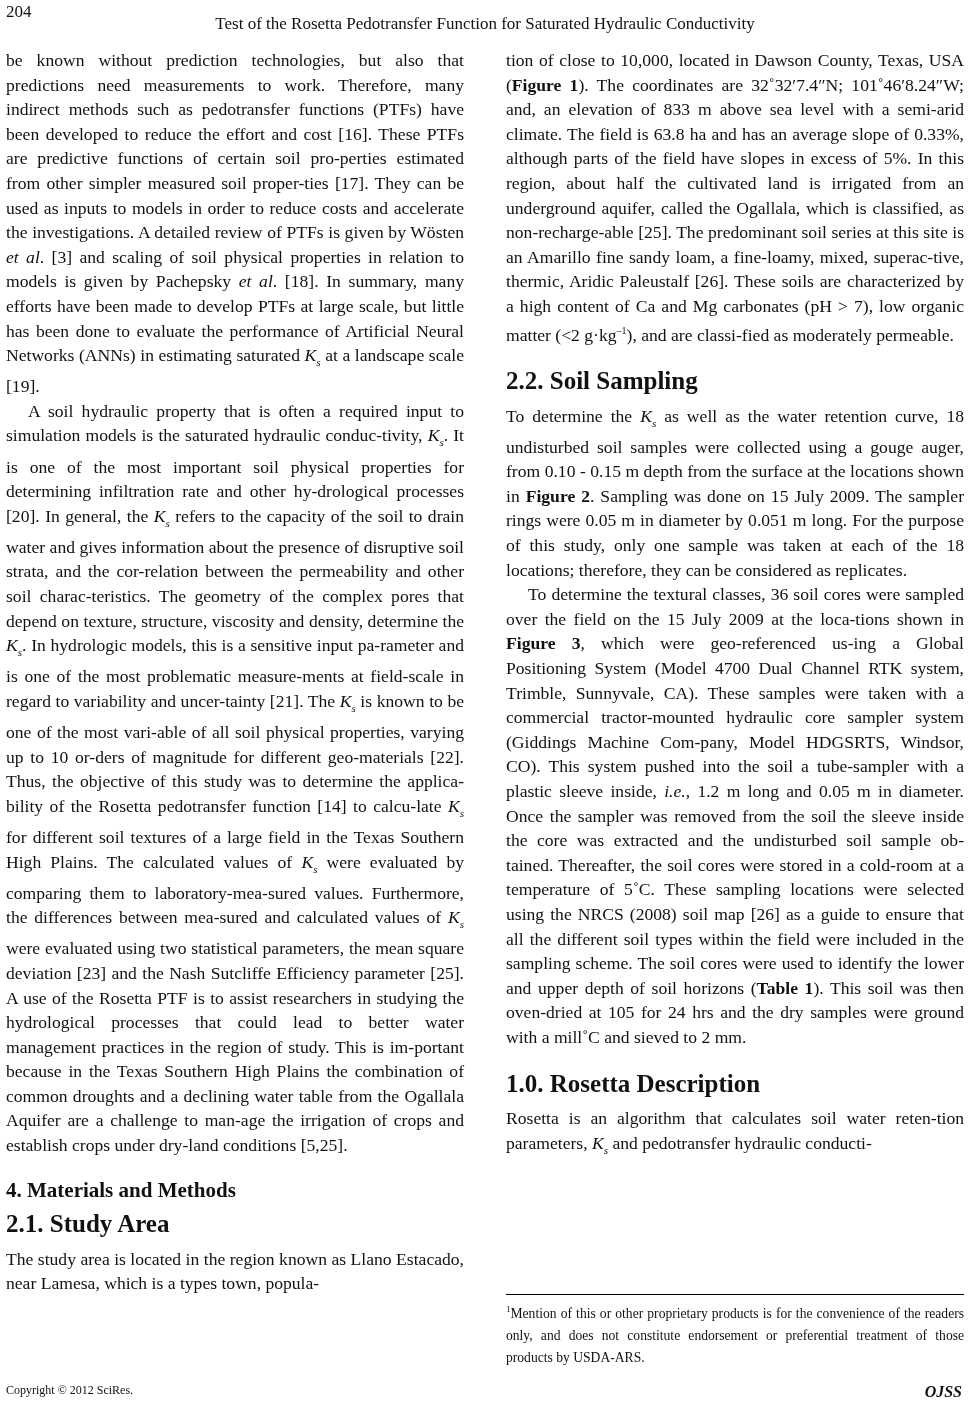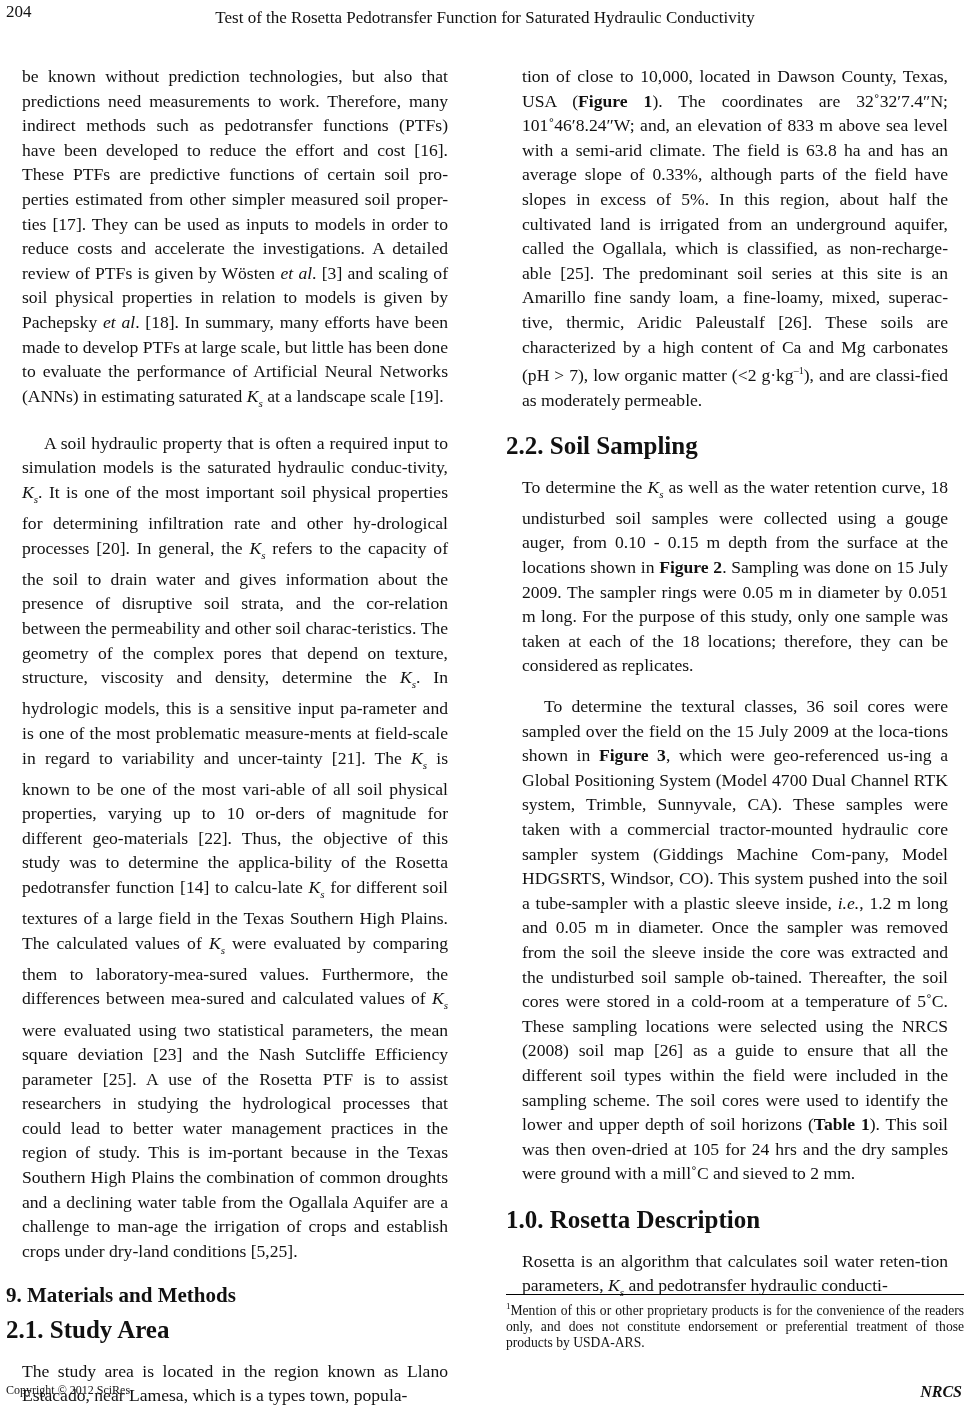--- a/index.html
+++ b/index.html
@@ -1,66 +1,66 @@
 <!DOCTYPE html>
 <html><head>
 <meta charset="utf-8">
 <style>
   html, body { margin: 0; padding: 0; background: #ffffff; }
   body { width: 970px; height: 1414px; position: relative; overflow: hidden;
          font-family: "Liberation Serif", "DejaVu Serif", serif; color: #111; }
   .header { position: absolute; top: 0; left: 0; width: 970px; height: 24px; }
   .page-num { position: absolute; left: 6px; top: 2px; font-size: 17px; }
-  .running-title { position: absolute; left: 105px; top: 8px; width: 760px; text-align: center; font-size: 17px; }
+  .running-title { position: absolute; left: 105px; top: 14px; width: 760px; text-align: center; font-size: 17px; }
   .col { position: absolute; top: 48px; width: 458px; font-size: 17.6px; line-height: 24.6px; }
   .col.left { left: 6px; }
   .col.right { left: 506px; }
-  .col p { margin: 16px; text-align: justify; hyphens: none; }
+  .col p { margin: 0; text-align: justify; hyphens: none; }
   .col p.indent { text-indent: 22px; }
   .h1 { font-weight: bold; font-size: 21px; margin: 20px 0 6px 0; }
   .h2 { font-weight: bold; font-size: 25px; margin: 10px 0 10px 0; }
   .h2.first-in-right { margin-top: 22px; }
   .h2.rosetta { margin-top: 22px; }
   i { font-style: italic; }
   b { font-weight: bold; }
   .fn-rule { position: absolute; left: 506px; top: 1294px; width: 458px; border-top: 1px solid #000; }
-  .footnote { position: absolute; left: 506px; top: 1298px; width: 458px; font-size: 13.6px; line-height: 16px; text-align: justify; }
+  .footnote { position: absolute; left: 506px; top: 1298px; width: 458px; font-size: 13.6px; line-height: 22px; text-align: justify; }
   .footnote sup { font-size: 9px; }
   .footer-left { position: absolute; left: 6px; top: 1383px; font-size: 12px; }
   .footer-right { position: absolute; right: 8px; top: 1383px; font-size: 16px; font-weight: bold; font-style: italic; }
   sub { font-size: 11px; }
   sup { font-size: 10px; }
 </style>
 </head>
 <body>
 
 <div class="header">
   <span class="page-num">204</span>
   <span class="running-title">Test of the Rosetta Pedotransfer Function for Saturated Hydraulic Conductivity</span>
 </div>
 
 <div class="col left">
   <p><span>be known without prediction technologies, but also that predictions need measurements to work. Therefore, many indirect methods such as pedotransfer functions (PTFs) have been developed to reduce the effort and cost [16]. These PTFs are predictive functions of certain soil pro-perties estimated from other simpler measured soil proper-ties [17]. They can be used as inputs to models in order to reduce costs and accelerate the investigations. A detailed review of PTFs is given by Wösten </span><i>et al</i><span>. [3] and scaling of soil physical properties in relation to models is given by Pachepsky </span><i>et al</i><span>. [18]. In summary, many efforts have been made to develop PTFs at large scale, but little has been done to evaluate the performance of Artificial Neural Networks (ANNs) in estimating saturated </span><i>K</i><sub><i>s</i></sub><span> at a landscape scale [19].</span></p>
 
   <p class="indent"><span>A soil hydraulic property that is often a required input to simulation models is the saturated hydraulic conduc-tivity, </span><i>K</i><sub><i>s</i></sub><span>. It is one of the most important soil physical properties for determining infiltration rate and other hy-drological processes [20]. In general, the </span><i>K</i><sub><i>s</i></sub><span> refers to the capacity of the soil to drain water and gives information about the presence of disruptive soil strata, and the cor-relation between the permeability and other soil charac-teristics. The geometry of the complex pores that depend on texture, structure, viscosity and density, determine the </span><i>K</i><sub><i>s</i></sub><span>. In hydrologic models, this is a sensitive input pa-rameter and is one of the most problematic measure-ments at field-scale in regard to variability and uncer-tainty [21]. The </span><i>K</i><sub><i>s</i></sub><span> is known to be one of the most vari-able of all soil physical properties, varying up to 10 or-ders of magnitude for different geo-materials [22]. Thus, the objective of this study was to determine the applica-bility of the Rosetta pedotransfer function [14] to calcu-late </span><i>K</i><sub><i>s</i></sub><span> for different soil textures of a large field in the Texas Southern High Plains. The calculated values of </span><i>K</i><sub><i>s</i></sub><span> were evaluated by comparing them to laboratory-mea-sured values. Furthermore, the differences between mea-sured and calculated values of </span><i>K</i><sub><i>s</i></sub><span> were evaluated using two statistical parameters, the mean square deviation [23] and the Nash Sutcliffe Efficiency parameter [25]. A use of the Rosetta PTF is to assist researchers in studying the hydrological processes that could lead to better water management practices in the region of study. This is im-portant because in the Texas Southern High Plains the combination of common droughts and a declining water table from the Ogallala Aquifer are a challenge to man-age the irrigation of crops and establish crops under dry-land conditions [5,25].</span></p>
 
-  <div class="h1">9. Materials and Methods</div>
+  <div class="h1">4. Materials and Methods</div>
   <div class="h2">2.1. Study Area</div>
   <p>The study area is located in the region known as Llano Estacado, near Lamesa, which is a types town, popula-</p>
 </div>
 
 <div class="col right">
   <p><span>tion of close to 10,000, located in Dawson County, Texas, USA (</span><b>Figure 1</b><span>). The coordinates are 32˚32′7.4″N; 101˚46′8.24″W; and, an elevation of 833 m above sea level with a semi-arid climate. The field is 63.8 ha and has an average slope of 0.33%, although parts of the field have slopes in excess of 5%. In this region, about half the cultivated land is irrigated from an underground aquifer, called the Ogallala, which is classified, as non-recharge-able [25]. The predominant soil series at this site is an Amarillo fine sandy loam, a fine-loamy, mixed, superac-tive, thermic, Aridic Paleustalf [26]. These soils are characterized by a high content of Ca and Mg carbonates (pH &gt; 7), low organic matter (&lt;2 g·kg</span><sup>–1</sup><span>), and are classi-fied as moderately permeable.</span></p>
 
   <div class="h2 first-in-right">2.2. Soil Sampling</div>
   <p><span>To determine the </span><i>K</i><sub><i>s</i></sub><span> as well as the water retention curve, 18 undisturbed soil samples were collected using a gouge auger, from 0.10 - 0.15 m depth from the surface at the locations shown in </span><b>Figure 2</b><span>. Sampling was done on 15 July 2009. The sampler rings were 0.05 m in diameter by 0.051 m long. For the purpose of this study, only one sample was taken at each of the 18 locations; therefore, they can be considered as replicates.</span></p>
 
   <p class="indent"><span>To determine the textural classes, 36 soil cores were sampled over the field on the 15 July 2009 at the loca-tions shown in </span><b>Figure 3</b><span>, which were geo-referenced us-ing a Global Positioning System (Model 4700 Dual Channel RTK system, Trimble, Sunnyvale, CA). These samples were taken with a commercial tractor-mounted hydraulic core sampler system (Giddings Machine Com-pany, Model HDGSRTS, Windsor, CO). This system pushed into the soil a tube-sampler with a plastic sleeve inside, </span><i>i.e.</i><span>, 1.2 m long and 0.05 m in diameter. Once the sampler was removed from the soil the sleeve inside the core was extracted and the undisturbed soil sample ob-tained. Thereafter, the soil cores were stored in a cold-room at a temperature of 5˚C. These sampling locations were selected using the NRCS (2008) soil map [26] as a guide to ensure that all the different soil types within the field were included in the sampling scheme. The soil cores were used to identify the lower and upper depth of soil horizons (</span><b>Table 1</b><span>). This soil was then oven-dried at 105 for 24 hrs and the dry samples were ground with a mill˚C and sieved to 2 mm.</span></p>
 
   <div class="h2 rosetta">1.0. Rosetta Description</div>
   <p><span>Rosetta is an algorithm that calculates soil water reten-tion parameters, </span><i>K</i><sub><i>s</i></sub><span> and pedotransfer hydraulic conducti-</span></p>
 </div>
 
 <div class="fn-rule"></div>
 <div class="footnote"><sup>1</sup><span>Mention of this or other proprietary products is for the convenience of the readers only, and does not constitute endorsement or preferential treatment of those products by USDA-ARS.</span></div>
 
 <div class="footer-left">Copyright © 2012 SciRes.</div>
-<div class="footer-right">NRCS</div>
+<div class="footer-right">OJSS</div>
 
 </body></html>

